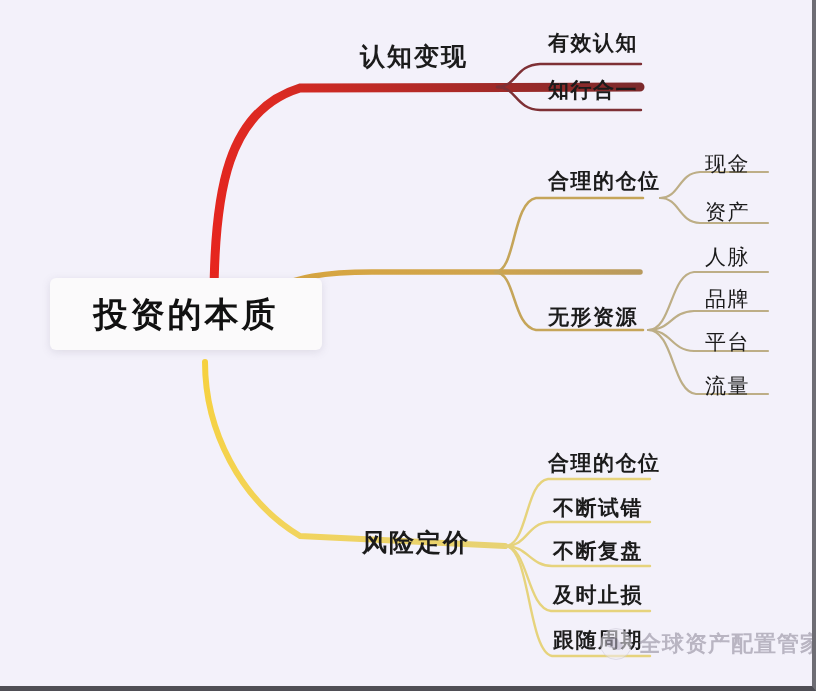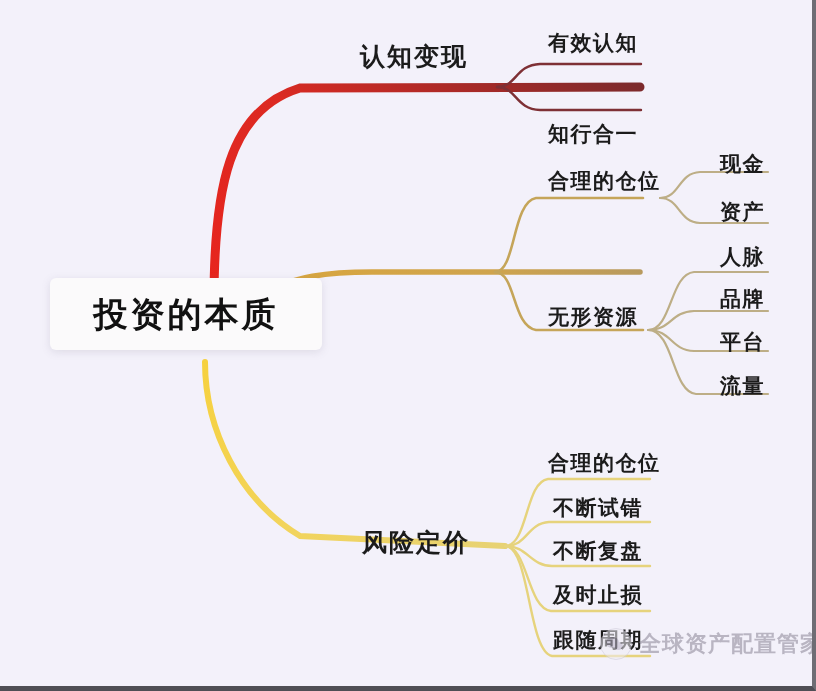--- a/index.html
+++ b/index.html
@@ -38,22 +38,21 @@
     letter-spacing: 2px;
   }
   .sub-label {
     font-size: 21px;
     letter-spacing: 1.5px;
     font-weight: bold;
   }
   .leaf-label {
     font-size: 21px;
     letter-spacing: 1.5px;
-    font-weight: bold;
-    margin-left: 15px;
+    font-weight: normal;
   }
   #center-node {
     position: absolute;
     left: 50px;
     top: 278px;
     width: 272px;
     height: 72px;
     background: #fbfafb;
     border-radius: 6px;
     box-shadow: 0 2px 8px rgba(120,115,140,0.18);
@@ -159,21 +158,21 @@
     <path d="M 505,546 C 528,546 527,608 551,611 L 650,611" fill="none" stroke="#e6d37c" stroke-width="2.4" stroke-linecap="round"></path>
     <path d="M 505,546 C 530,546 528,652 552,656 L 650,656" fill="none" stroke="#e6d37c" stroke-width="2.4" stroke-linecap="round"></path>
   </svg>
 
   <div id="center-node">
     <span class="center-text">投资的本质</span>
   </div>
 
   <div class="node-label branch-label" style="left:360px; top:44px;">认知变现</div>
   <div class="node-label sub-label" style="left:548px; top:32px;">有效认知</div>
-  <div class="node-label sub-label" style="left:548px; top:79px;margin-top:44px;">知行合一</div>
+  <div class="node-label sub-label" style="left:548px; top:79px;">知行合一</div>
 
   <div class="node-label sub-label" style="left:548px; top:170px;">合理的仓位</div>
   <div class="node-label sub-label" style="left:548px; top:306px;">无形资源</div>
 
   <div class="node-label leaf-label" style="left:705px; top:153px;">现金</div>
   <div class="node-label leaf-label" style="left:705px; top:201px;">资产</div>
 
   <div class="node-label leaf-label" style="left:705px; top:246px;">人脉</div>
   <div class="node-label leaf-label" style="left:705px; top:288px;">品牌</div>
   <div class="node-label leaf-label" style="left:705px; top:331px;">平台</div>

